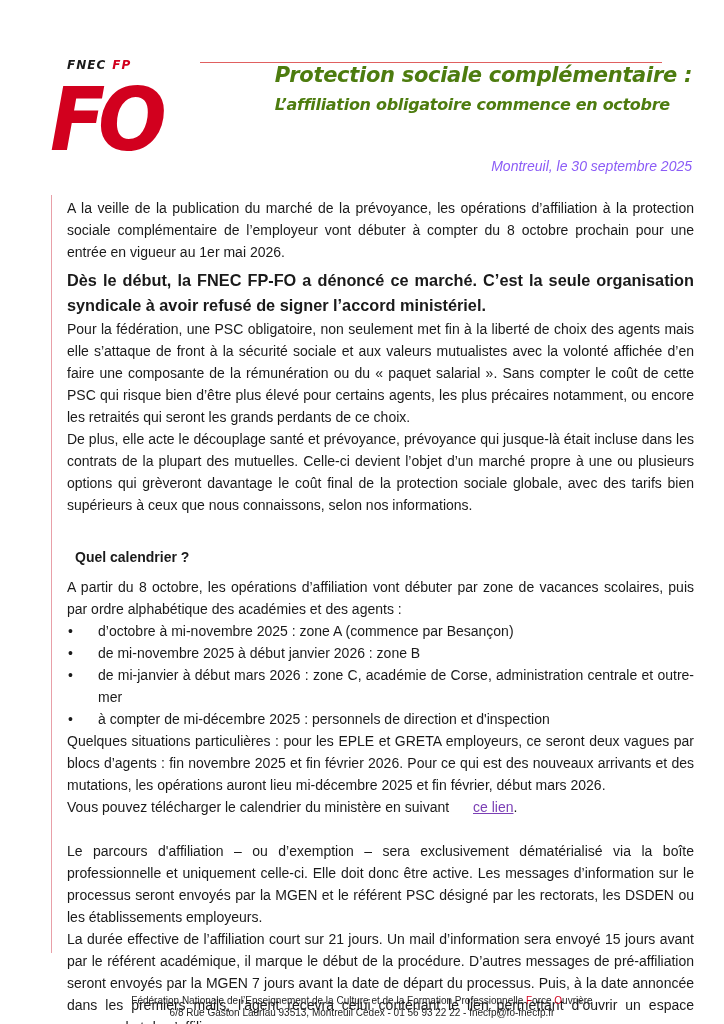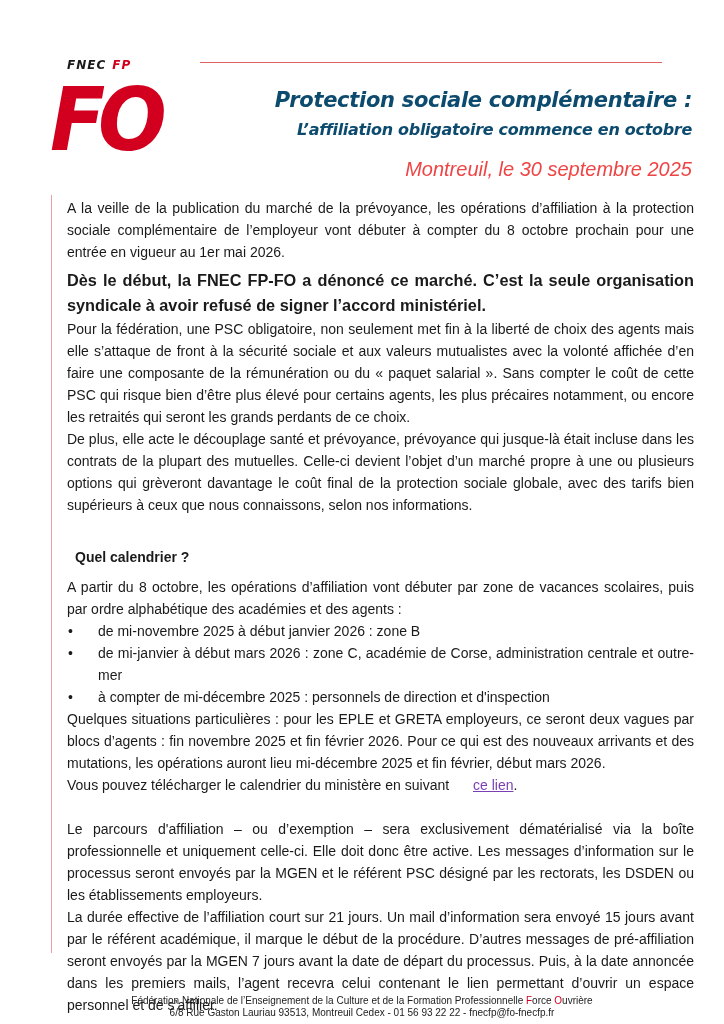--- a/index.html
+++ b/index.html
@@ -9,26 +9,26 @@
     .logo { position: absolute; left: 50px; top: 58px; width: 110px; height: 112px; }
     .logo .fnec { position: absolute; left: 17px; top: 0; font-family: "DejaVu Sans", sans-serif;
                   font-weight: bold; font-style: italic; font-size: 12px; letter-spacing: 1px; color:#1a1a1a; white-space: nowrap; }
     .logo .fnec .fp { color: #d2001e; margin-left: 6px; }
     .logo .fo { position: absolute; left: 0; top: 14px; font-family: "DejaVu Sans", sans-serif;
                 font-weight: bold; font-style: italic; font-size: 88px; line-height: 96px;
                 letter-spacing: -8px; color: #d2001e; transform: scaleX(0.92); transform-origin: left top; }
 
     .top-rule { position: absolute; left: 200px; top: 62px; width: 462px; height: 1px; background: #e06060; }
 
-    .title { position: absolute; right: 32px; top: 85px; text-align: right; color: #0c4a6e;
+    .title { position: absolute; right: 32px; top: 60px; color: #4d7c0f;
              font-family: "DejaVu Sans", sans-serif; font-weight: bold; font-style: italic; }
     .title .l1 { font-size: 21px; line-height: 30px; letter-spacing: -0.3px; }
     .title .l2 { font-size: 16px; line-height: 30px; letter-spacing: -0.3px; }
 
-    .dateline { position: absolute; right: 32px; top: 158px; font-style: italic; font-size: 20px; color:#ef4444;text-align:right; }
+    .dateline { position: absolute; right: 32px; top: 158px; font-style: italic; font-size: 14px; color:#8b5cf6;text-align:right; }
 
     .side-rule { position: absolute; left: 51px; top: 195px; width: 1px; height: 758px; background: #e8a0a8; }
 
     .content { position: absolute; left: 67px; top: 197px; width: 627px; font-size: 14px; line-height: 22px; text-align: justify; }
     .content p { margin: 0; }
     .content .gap { height: 22px; }
     .content .lead { font-weight: bold; font-size: 16.3px; line-height: 25px; margin-top: 5px; }
     .content h3 { margin: 8px; font-size: 14px; font-weight: bold; line-height: 22px; }
     .content ul { margin: 0; padding: 0; list-style: none; }
     .content li { position: relative; padding-left: 31px; line-height: 22px; }
@@ -60,20 +60,21 @@
 <div class="content">
   <p>A la veille de la publication du marché de la prévoyance, les opérations d’affiliation à la protection sociale complémentaire de l’employeur vont débuter à compter du 8 octobre prochain pour une entrée en vigueur au 1er mai 2026.</p>
   <p class="lead">Dès le début, la FNEC FP-FO a dénoncé ce marché. C’est la seule organisation syndicale à avoir refusé de signer l’accord ministériel.</p>
   <p>Pour la fédération, une PSC obligatoire, non seulement met fin à la liberté de choix des agents mais elle s’attaque de front à la sécurité sociale et aux valeurs mutualistes avec la volonté affichée d’en faire une composante de la rémunération ou du « paquet salarial ». Sans compter le coût de cette PSC qui risque bien d’être plus élevé pour certains agents, les plus précaires notamment, ou encore les retraités qui seront les grands perdants de ce choix.</p>
   <p>De plus, elle acte le découplage santé et prévoyance, prévoyance qui jusque-là était incluse dans les contrats de la plupart des mutuelles. Celle-ci devient l’objet d’un marché propre à une ou plusieurs options qui grèveront davantage le coût final de la protection sociale globale, avec des tarifs bien supérieurs à ceux que nous connaissons, selon nos informations.</p>
   <div class="gap"></div>
 
   <h3>Quel calendrier ?</h3>
   <p>A partir du 8 octobre, les opérations d’affiliation vont débuter par zone de vacances scolaires, puis par ordre alphabétique des académies et des agents :</p>
   <ul>
+    <li>d’octobre à mi-novembre 2025 : zone A (commence par Besançon)</li>
     <li>de mi-novembre 2025 à début janvier 2026 : zone B</li>
     <li>de mi-janvier à début mars 2026 : zone C, académie de Corse, administration centrale et outre-mer</li>
     <li>à compter de mi-décembre 2025 : personnels de direction et d'inspection</li>
   </ul>
   <p>Quelques situations particulières : pour les EPLE et GRETA employeurs, ce seront deux vagues par blocs d’agents : fin novembre 2025 et fin février 2026. Pour ce qui est des nouveaux arrivants et des mutations, les opérations auront lieu mi-décembre 2025 et fin février, début mars 2026.</p>
   <p><span>Vous pouvez télécharger le calendrier du ministère en suivant </span><a href="#">ce lien</a><span>.</span></p>
   <div class="gap"></div>
 
   <p>Le parcours d'affiliation – ou d’exemption – sera exclusivement dématérialisé via la boîte professionnelle et uniquement celle-ci. Elle doit donc être active. Les messages d’information sur le processus seront envoyés par la MGEN et le référent PSC désigné par les rectorats, les DSDEN ou les établissements employeurs.</p>
   <p>La durée effective de l’affiliation court sur 21 jours. Un mail d’information sera envoyé 15 jours avant par le référent académique, il marque le début de la procédure. D’autres messages de pré-affiliation seront envoyés par la MGEN 7 jours avant la date de départ du processus. Puis, à la date annoncée dans les premiers mails, l’agent recevra celui contenant le lien permettant d’ouvrir un espace personnel et de s’affilier.</p>

